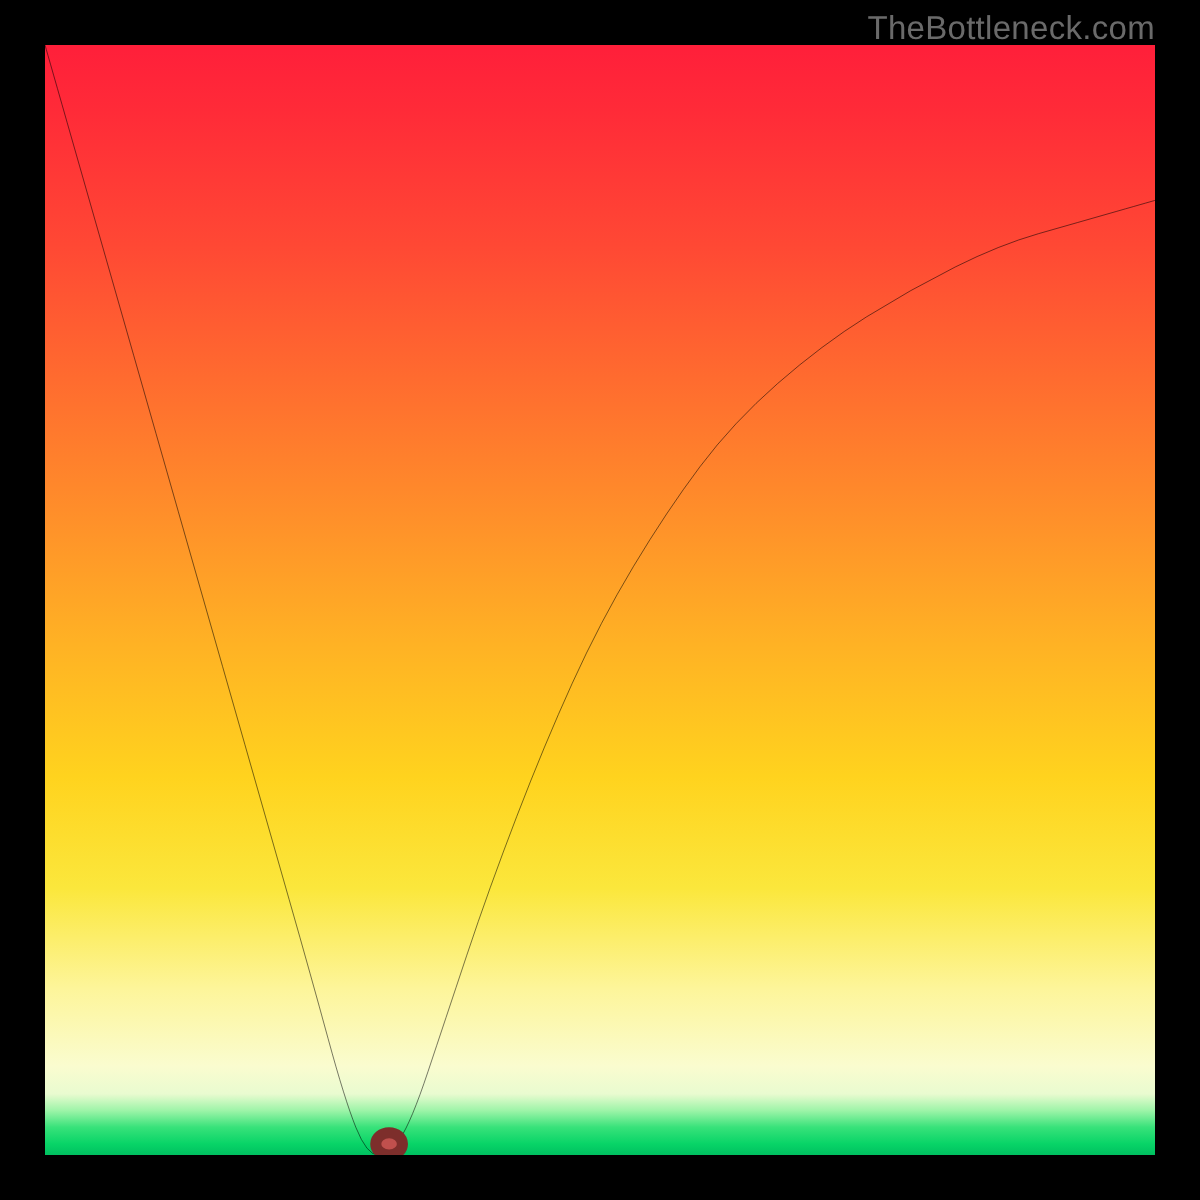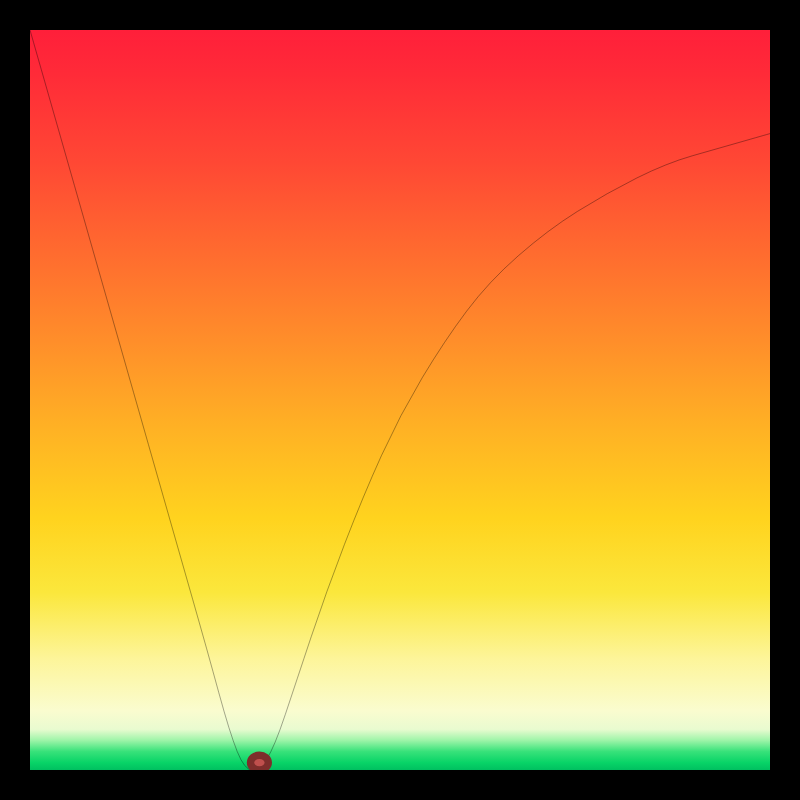--- a/index.html
+++ b/index.html
@@ -61,20 +61,21 @@
   .marker {
     fill: #c0504d;
     stroke: #7d2e2b;
     stroke-width: 1;
   }
 </style>
 </head>
 <body>
 
 <div class="frame">
+  <div class="watermark">TheBottleneck.com</div>
 
   <div class="plot-area">
     <svg class="plot-svg" viewBox="0 0 100 100" preserveAspectRatio="none">
       <path fill="none" stroke="#000000" stroke-width="0.35" vector-effect="non-scaling-stroke" stroke-linejoin="round" stroke-linecap="round" d="M 0.00 0.00 Q 0.00 0.00 2.00 7.00 Q 4.00 14.00 6.00 21.00 Q 8.00 28.00 10.00 35.00 Q 12.00 42.00 14.00 49.00 Q 16.00 56.00 18.00 63.00 Q 20.00 70.00 22.00 77.00 Q 24.00 84.00 25.50 89.50 Q 27.00 95.00 28.00 97.50 Q 29.00 100.00 30.00 100.00 Q 31.00 100.00 32.00 98.50 Q 33.00 97.00 34.50 92.50 Q 36.00 88.00 38.00 82.00 Q 40.00 76.00 42.50 69.50 Q 45.00 63.00 47.50 57.50 Q 50.00 52.00 53.00 47.00 Q 56.00 42.00 59.00 38.00 Q 62.00 34.00 66.00 30.50 Q 70.00 27.00 74.00 24.50 Q 78.00 22.00 82.00 20.00 Q 86.00 18.00 89.50 17.00 Q 93.00 16.00 96.50 15.00 T 100.00 14.00"></path>
       <ellipse class="marker" cx="31.00" cy="99.00" rx="1.2" ry="1"></ellipse>
     </svg>
   </div>
 </div>
 
 </body></html>

